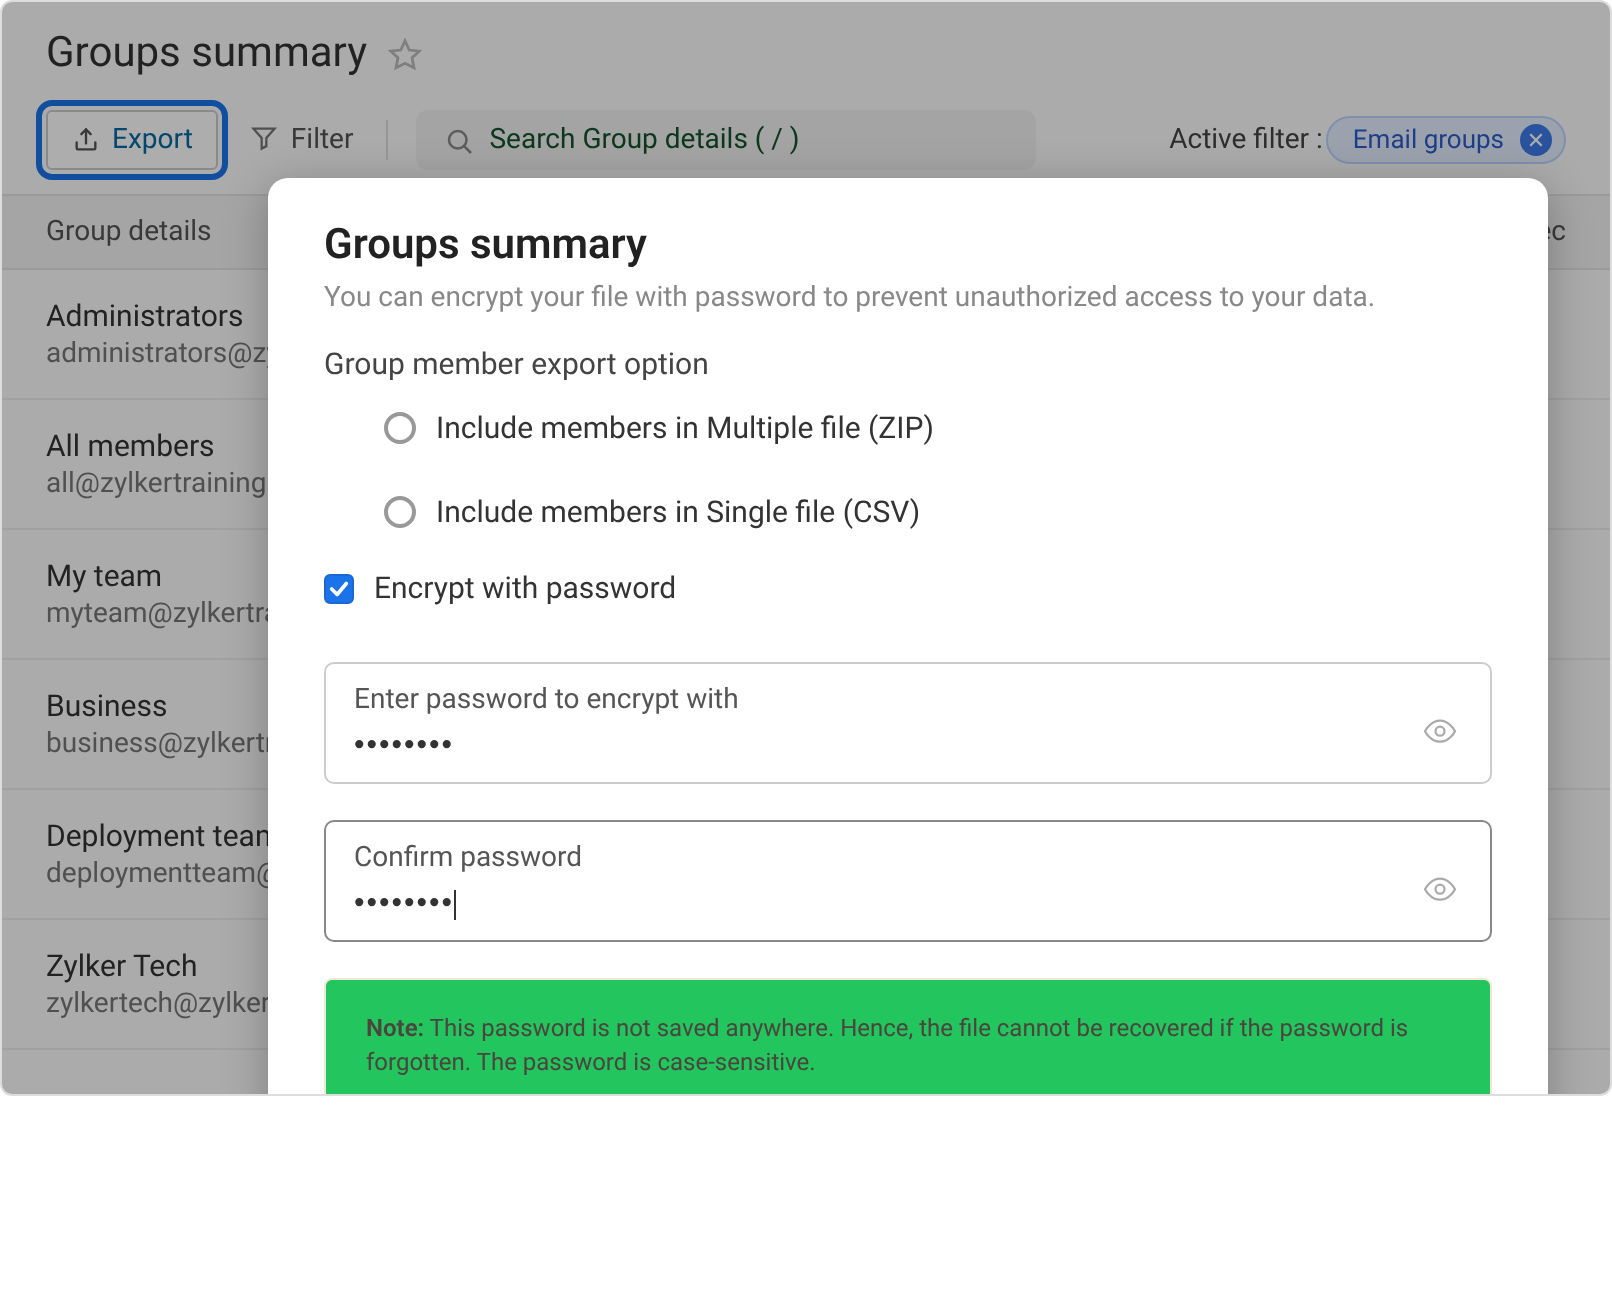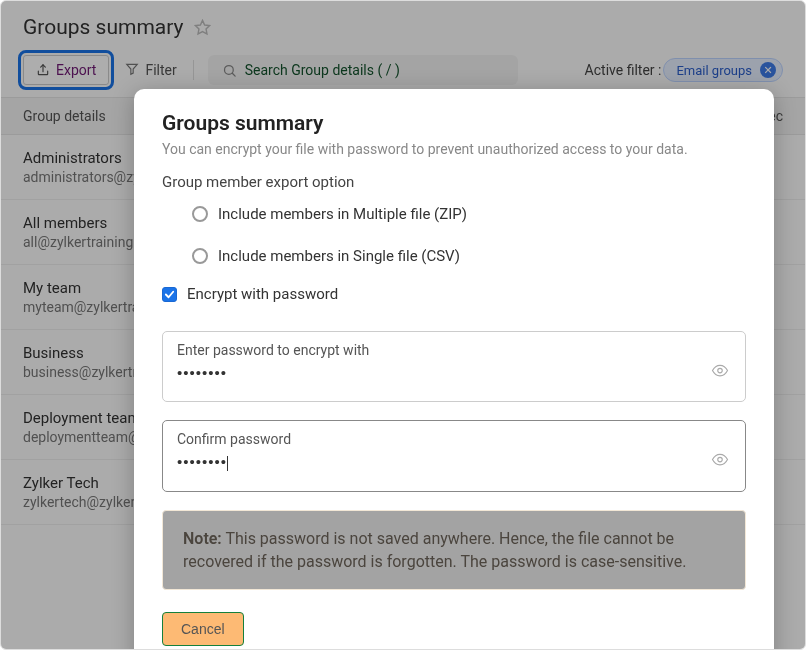--- a/index.html
+++ b/index.html
@@ -4,21 +4,21 @@
 <style>
   * { box-sizing: border-box; }
   html, body {
     margin: 0;
     padding: 0;
     font-family: -apple-system, BlinkMacSystemFont, "Segoe UI", Roboto, Helvetica, Arial, sans-serif;
     background: #fff;
   }
   .viewport {
     width: 806px;
-    height: 650px;
+    height: 548px;
     position: relative;
     background: #fdfdfd;
     overflow: hidden;
     border: 1px solid #ddd;
     border-radius: 6px;
   }
   .overlay {
     position: absolute;
     inset: 0;
     background: rgba(0,0,0,0.32);
@@ -46,21 +46,21 @@
   }
   .export-btn {
     display: inline-flex;
     align-items: center;
     gap: 6px;
     padding: 6px 12px;
     font-size: 14px;
     border: 1px solid #ccc;
     border-radius: 3px;
     background: #fff;
-    color: #701a75;
+    color: #0369a1;
     outline: 3px solid #1a73e8;
     outline-offset: 2px;
   }
   .filter-btn {
     display: inline-flex;
     align-items: flex-start;
     gap: 6px;
     color: #555;
     font-size: 14px;
     padding: 4px 2px;
@@ -205,21 +205,21 @@
     border-radius: 3px;
     display: inline-flex;
     align-items: center;
     justify-content: center;
     border: 1px solid #1968d3;
   }
   .checkbox svg { stroke: #fff; }
   .field {
     border: 1px solid #ccc;
     border-radius: 5px;
-    padding: 10px 14px 20px 14px;
+    padding: 10px 14px 10px 14px;
     margin-bottom: 18px;
     position: relative;
   }
   .field.focus { border-color: #888; }
   .field .flabel {
     font-size: 14px;
     color: #555;
     margin-bottom: 6px;
   }
   .field .dots {
@@ -237,25 +237,25 @@
   }
   .caret {
     display: inline-block;
     width: 1px;
     height: 15px;
     background: #333;
     vertical-align: middle;
     margin-left: 0px;
   }
   .note-box {
-    background: #a3a3a3;
+    background: #22c55e;
     border: 1px solid #f2e7d6;
     border-radius: 4px;
     padding: 16px 20px;
-    font-size: 16px;
+    font-size: 12px;
     color: #4b453e;
     line-height: 1.45;
     margin-bottom: 22px;
   }
   .note-box b { font-weight: 600; }
   .modal-actions {
     display: flex;
     align-items: center;
     gap: 14px;
   }

